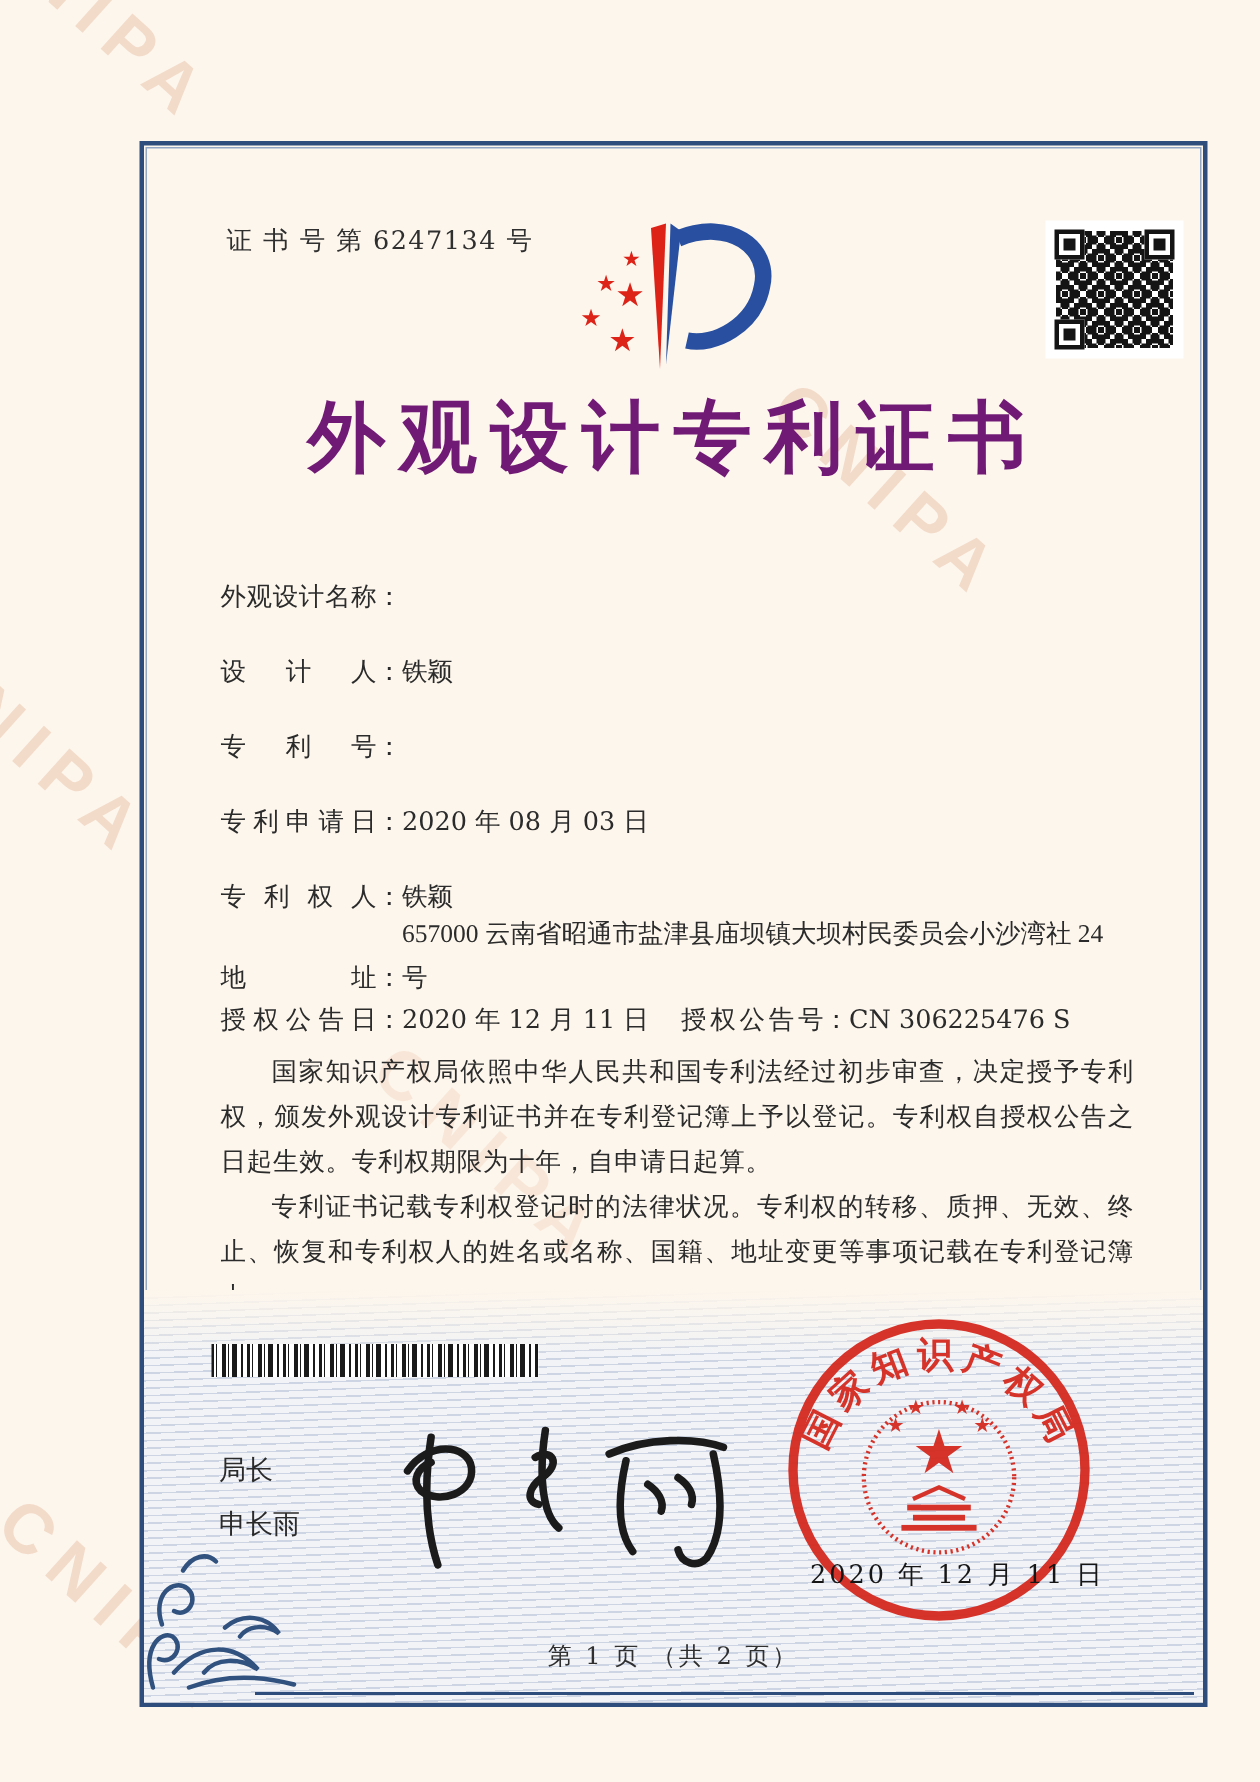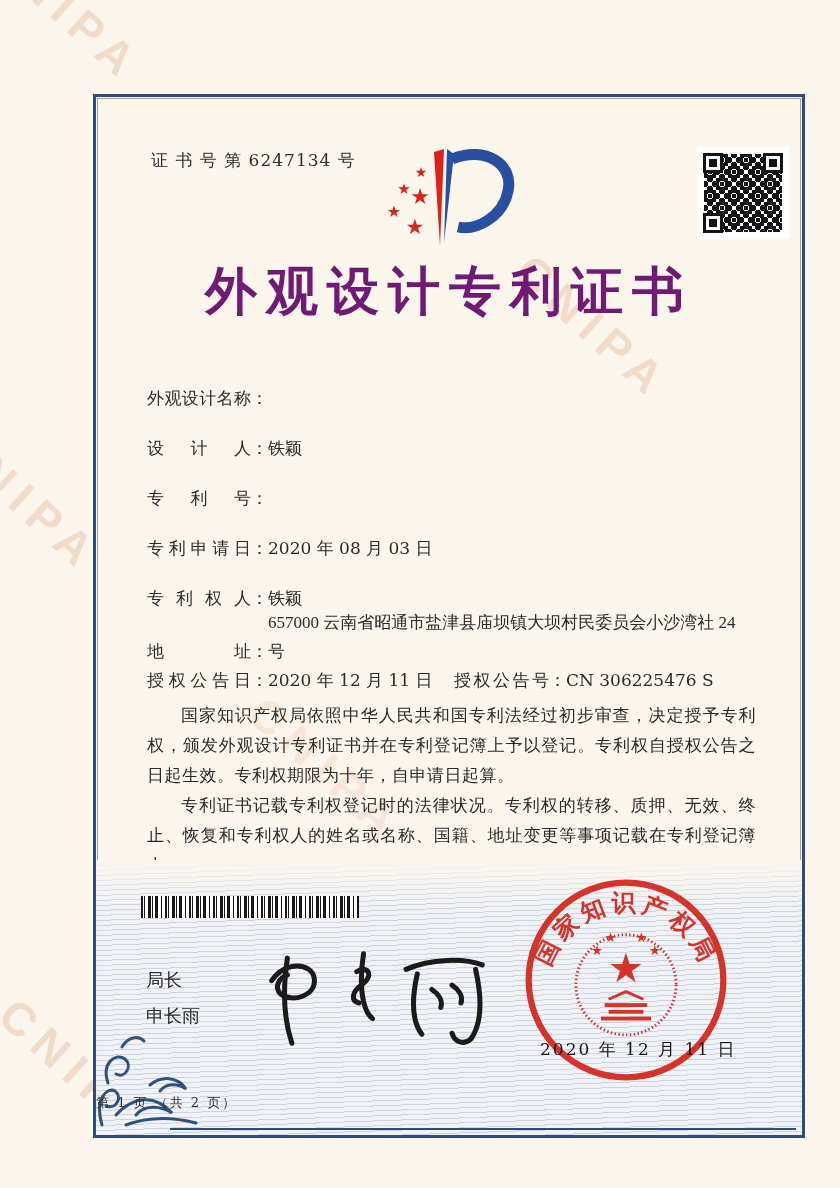--- a/index.html
+++ b/index.html
@@ -98,22 +98,22 @@
     font-family:"Liberation Sans","DejaVu Sans",sans-serif;
     font-size:18px; color:#2a2a2a; line-height:36px;
   }
   .signature{position:absolute; left:156px; top:78px; width:250px; height:112px;}
   .seal{position:absolute; left:424px; top:14px; width:212px; height:212px; opacity:0.93;}
   .seal-date{
     position:absolute; left:444px; top:178px; width:220px;
     font-size:17px; letter-spacing:2px; color:#151515; z-index:5;
   }
   .page-info{
-    position:absolute; left:0; right:0; top:234px; 
-    font-size:13px; letter-spacing:2px; color:#2f2f2f;
+    position:absolute; left:0; right:0; top:234px; text-align:center;
+    font-size:16px; letter-spacing:2px; color:#2f2f2f;
   }
   .cont-note{
     position:absolute; z-index:3; left:0; right:0; top:1146px; text-align:center;
     font-size:16px; letter-spacing:4px; color:#3a3a3a;
   }
 </style>
 </head>
 <body>
 
 <div class="page">

